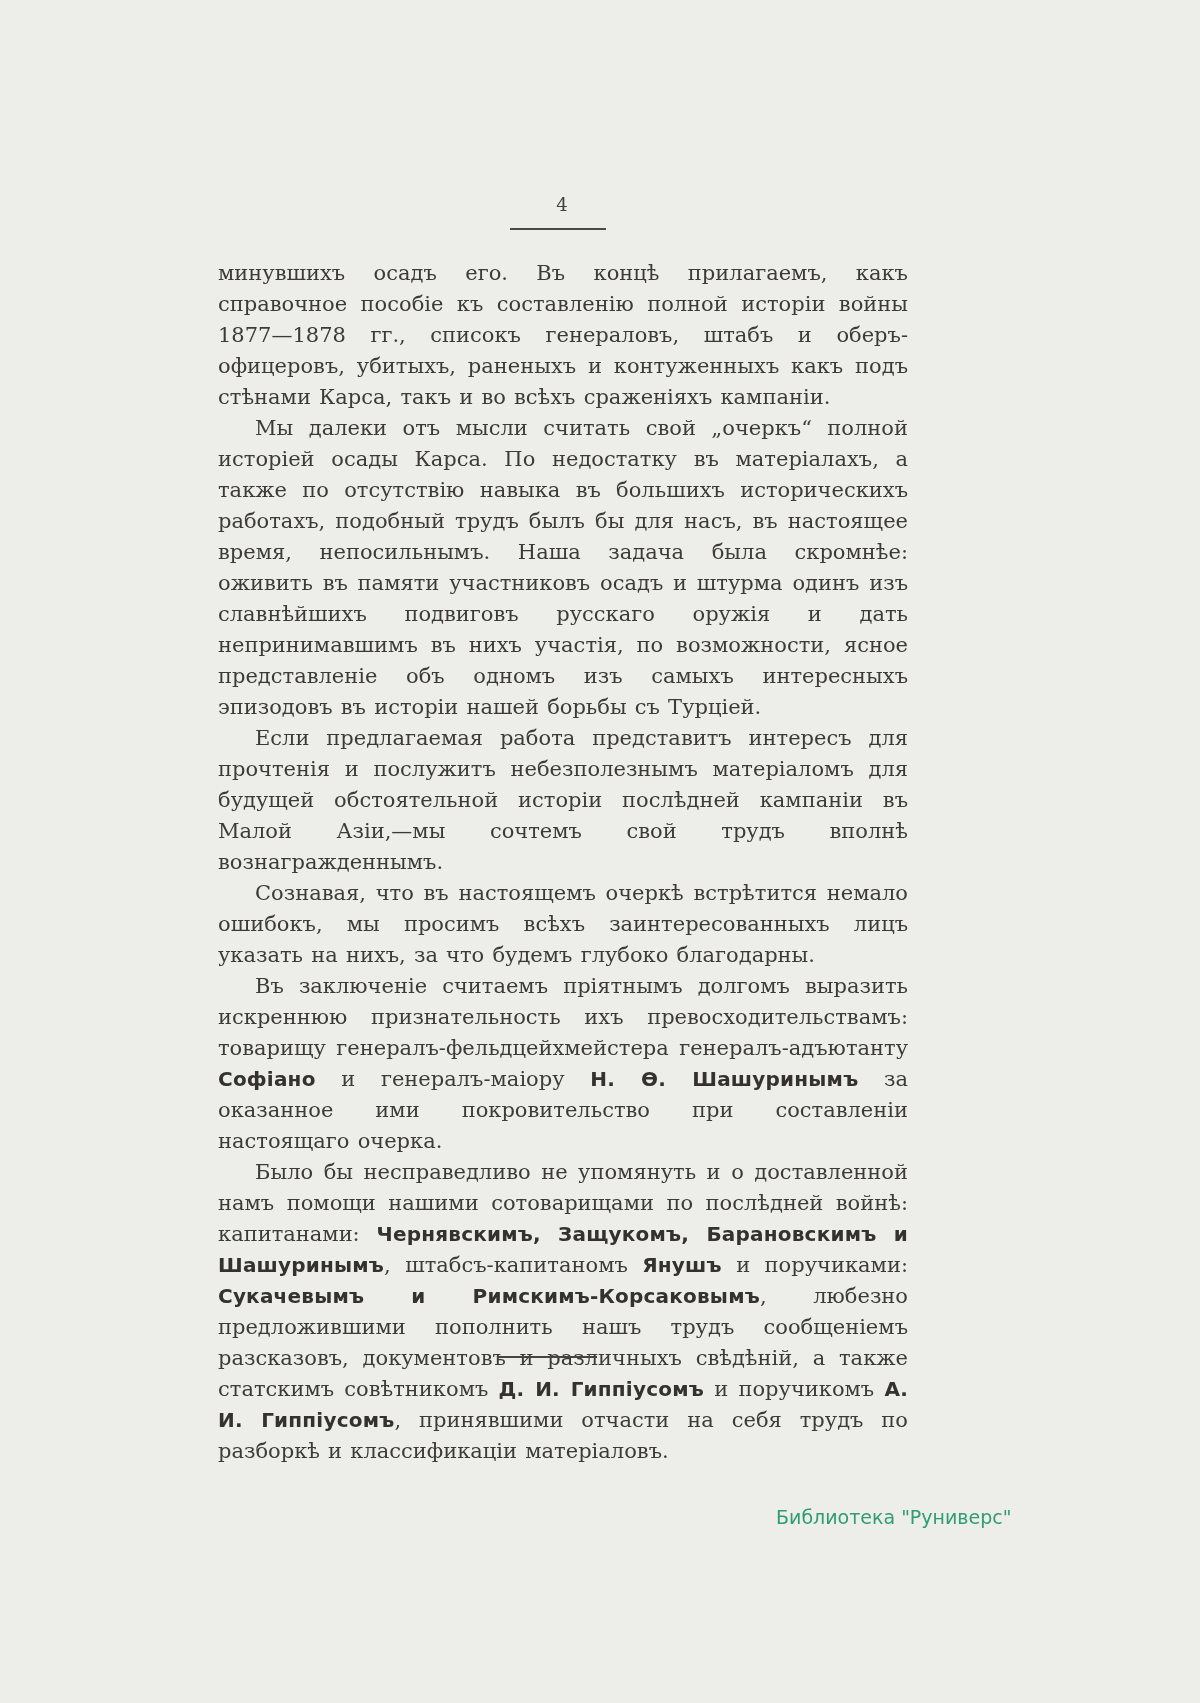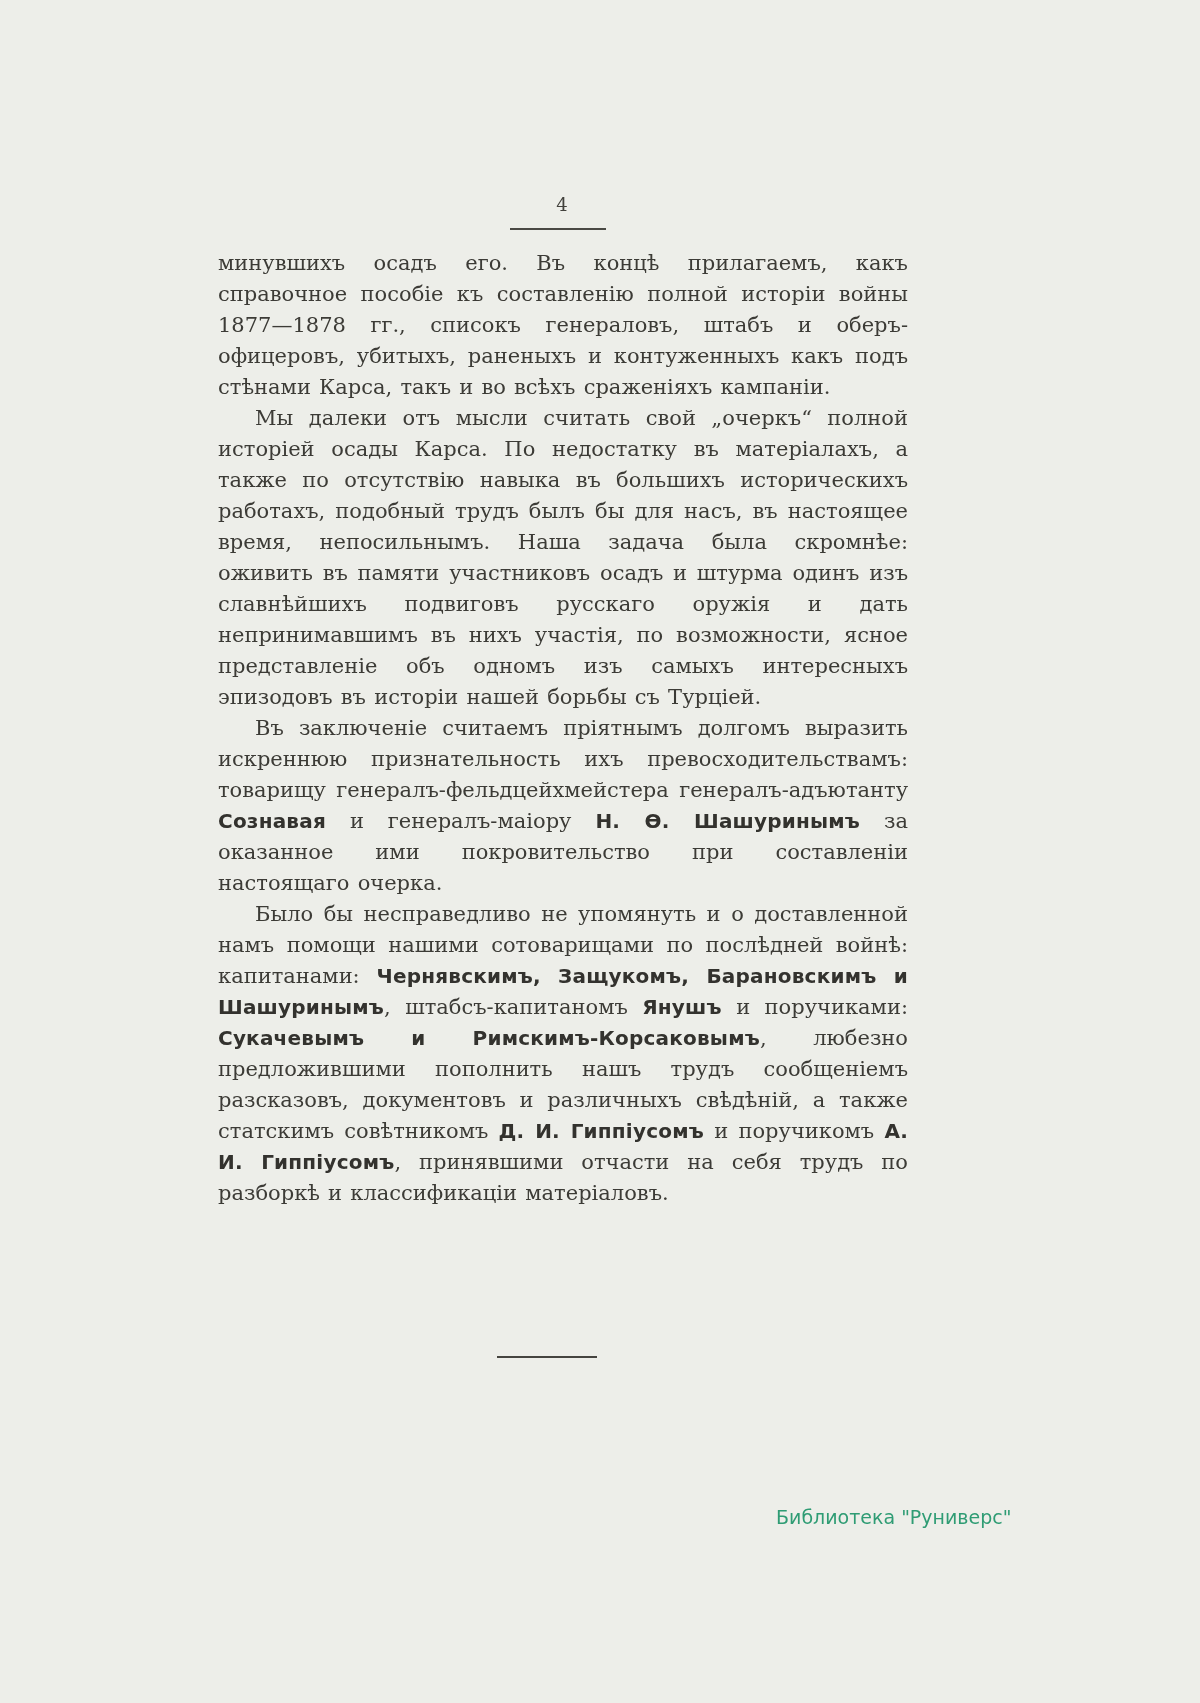--- a/index.html
+++ b/index.html
@@ -41,20 +41,21 @@
     color: #3c3b36;
     text-align: justify;
     word-spacing: 1.5px;
   }
   .text-block p {
     margin: 0;
     text-indent: 37px;
   }
   .text-block p.no-indent {
     text-indent: 0;
+    margin-top: 10px;
   }
   .name-bold {
     font-family: "DejaVu Sans", sans-serif;
     font-weight: bold;
     font-size: 20px;
     letter-spacing: 0.2px;
     color: #33322e;
   }
   .footer-rule {
     position: absolute;
@@ -74,18 +75,20 @@
 </style>
 </head>
 <body>
 
 <div class="page">
   <div class="page-number">4</div>
   <div class="header-rule"></div>
   <div class="text-block">
       <p class="no-indent"><span>минувшихъ осадъ его. Въ концѣ прилагаемъ, какъ справочное пособіе къ составленію полной исторіи войны 1877—1878 гг., списокъ генераловъ, штабъ и оберъ-офицеровъ, убитыхъ, раненыхъ и контуженныхъ какъ подъ стѣнами Карса, такъ и во всѣхъ сраженіяхъ кампаніи.</span></p>
       <p><span>Мы далеки отъ мысли считать свой „очеркъ“ полной исторіей осады Карса. По недостатку въ матеріалахъ, а также по отсутствію навыка въ большихъ историческихъ работахъ, подобный трудъ былъ бы для насъ, въ настоящее время, непосильнымъ. Наша задача была скромнѣе: оживить въ памяти участниковъ осадъ и штурма одинъ изъ славнѣйшихъ подвиговъ русскаго оружія и дать непринимавшимъ въ нихъ участія, по возможности, ясное представленіе объ одномъ изъ самыхъ интересныхъ эпизодовъ въ исторіи нашей борьбы съ Турціей.</span></p>
-      <p><span>Въ заключеніе считаемъ пріятнымъ долгомъ выразить искреннюю признательность ихъ превосходительствамъ: товарищу генералъ-фельдцейхмейстера генералъ-адъютанту </span><b class="name-bold">Сознавая</b><span> и генералъ-маіору </span><b class="name-bold">Н. Ѳ. Шашуринымъ</b><span> за оказанное ими покровительство при составленіи настоящаго очерка.</span></p>
+      <p><span>Если предлагаемая работа представитъ интересъ для прочтенія и послужитъ небезполезнымъ матеріаломъ для будущей обстоятельной исторіи послѣдней кампаніи въ Малой Азіи,—мы сочтемъ свой трудъ вполнѣ вознагражденнымъ.</span></p>
+      <p><span>Сознавая, что въ настоящемъ очеркѣ встрѣтится немало ошибокъ, мы просимъ всѣхъ заинтересованныхъ лицъ указать на нихъ, за что будемъ глубоко благодарны.</span></p>
+      <p><span>Въ заключеніе считаемъ пріятнымъ долгомъ выразить искреннюю признательность ихъ превосходительствамъ: товарищу генералъ-фельдцейхмейстера генералъ-адъютанту </span><b class="name-bold">Софіано</b><span> и генералъ-маіору </span><b class="name-bold">Н. Ѳ. Шашуринымъ</b><span> за оказанное ими покровительство при составленіи настоящаго очерка.</span></p>
       <p><span>Было бы несправедливо не упомянуть и о доставленной намъ помощи нашими сотоварищами по послѣдней войнѣ: капитанами: </span><b class="name-bold">Чернявскимъ, Защукомъ, Барановскимъ и Шашуринымъ</b><span>, штабсъ-капитаномъ </span><b class="name-bold">Янушъ</b><span> и поручиками: </span><b class="name-bold">Сукачевымъ и Римскимъ-Корсаковымъ</b><span>, любезно предложившими пополнить нашъ трудъ сообщеніемъ разсказовъ, документовъ и различныхъ свѣдѣній, а также статскимъ совѣтникомъ </span><b class="name-bold">Д. И. Гиппіусомъ</b><span> и поручикомъ </span><b class="name-bold">А. И. Гиппіусомъ</b><span>, принявшими отчасти на себя трудъ по разборкѣ и классификаціи матеріаловъ.</span></p>
     </div>
   <div class="footer-rule"></div>
   <div class="watermark">Библиотека "Руниверс"</div>
 </div>
 
 </body></html>

